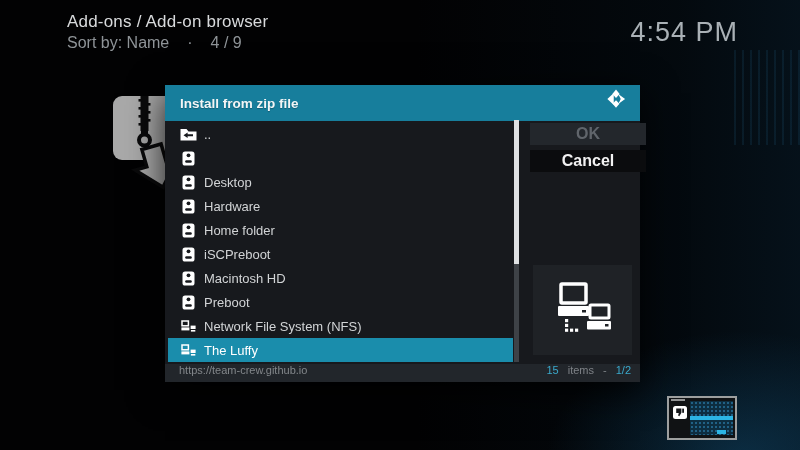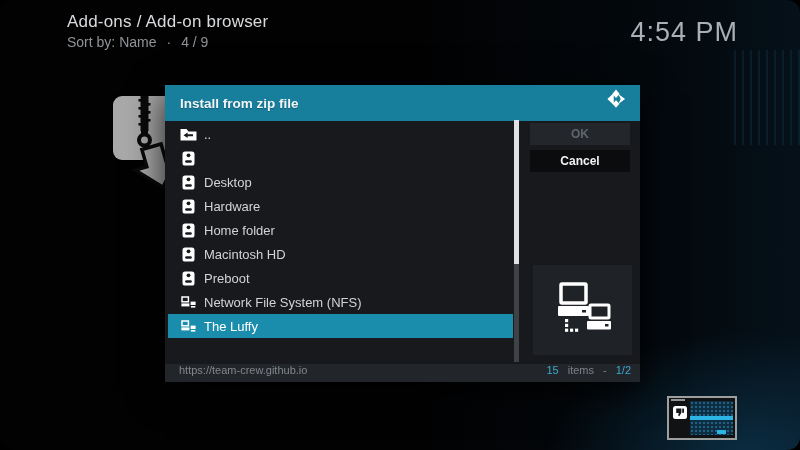--- a/index.html
+++ b/index.html
@@ -1,26 +1,26 @@
 <!DOCTYPE html>
 <html><head>
 <meta charset="utf-8">
 <style>
   html,body{margin:0;padding:0;background:#000;}
   #screen{position:relative;width:800px;height:450px;background:#020203;overflow:hidden;
-          font-family:"Liberation Sans",sans-serif;border-radius:13px;-webkit-font-smoothing:antialiased;}
+          font-family:"Liberation Sans",sans-serif;-webkit-font-smoothing:antialiased;}
   
   .bg-wash{position:absolute;inset:0;background:linear-gradient(90deg,rgba(0,0,0,0) 52%,rgba(7,26,40,.30) 85%,rgba(10,38,58,.42) 100%);pointer-events:none;}
   .bg-streaks{position:absolute;right:0;top:50px;width:66px;height:95px;opacity:.45;
           background:repeating-linear-gradient(90deg,rgba(42,130,180,.28) 0 2px,transparent 2px 8px);}
   .bg-glow{position:absolute;right:0;bottom:0;width:270px;height:130px;
           background:radial-gradient(ellipse at 78% 105%,rgba(22,95,140,.38),transparent 65%);}
   
   .breadcrumb{position:absolute;left:67px;top:12px;font-size:17px;color:#d8dadc;letter-spacing:.2px;}
-  .sortline{position:absolute;left:67px;top:34px;font-size:14px;color:#8f9498;display:flex;gap:10px;}
+  .sortline{position:absolute;left:67px;top:34px;font-size:16px;color:#8f9498;display:flex;gap:18px;}
   .clock{position:absolute;right:62px;top:17px;font-size:27px;color:#aab1b6;letter-spacing:1px;margin-left:35px;}
   
   .zipicon{position:absolute;left:105px;top:88px;width:80px;height:122px;}
   
   .dialog{position:absolute;left:165px;top:85px;width:475px;height:297px;background:#17191d;
           box-shadow:0 8px 34px rgba(0,0,0,.85);}
   .titlebar{position:absolute;left:0;top:0;width:100%;height:36px;background:#177e9c;
           display:flex;align-items:center;}
   .titlebar .t{margin-left:15px;font-size:13.5px;font-weight:bold;color:#f2f5f6;text-shadow:0 1px 1px rgba(0,0,0,.25);}
   .kodilogo{position:absolute;right:14px;top:4px;width:20px;height:20px;}
@@ -28,22 +28,22 @@
   .list{position:absolute;left:3px;top:37px;width:345px;}
   .row{position:relative;height:24px;display:flex;align-items:center;}
   .row.selected{background:#1a8dac;}
   .row-icon{width:18px;margin-left:11px;display:flex;align-items:center;justify-content:center;}
   .row-label{margin-left:7px;font-size:13px;color:#d2d4d6;white-space:nowrap;}
   .row.selected .row-label{color:#ffffff;}
   
   .sb-track{position:absolute;left:349px;top:35px;width:5px;height:242px;background:#3e4247;}
   .sb-thumb{position:absolute;left:0;top:0;width:5px;height:144px;background:#dfe1e3;}
   
-  .btn{position:absolute;left:365px;width:100px;height:22px;display:flex;align-items:center;justify-content:center;
-       font-size:12px;font-weight:bold;}
+  .btn{position:absolute;left:365px;width:116px;height:22px;display:flex;align-items:center;justify-content:center;
+       font-size:16px;font-weight:bold;}
   .btn.ok{top:38px;background:#23272c;color:#60656b;}
   .btn.cancel{top:65px;background:#0b0c0e;color:#f2f2f2;}
   
   .preview{position:absolute;left:368px;top:180px;width:99px;height:90px;background:#1f2226;
        display:flex;align-items:center;justify-content:center;}
   
   .statusbar{position:absolute;left:0;bottom:0;width:100%;height:18px;background:#22262b;
        display:flex;justify-content:space-between;padding:0 9px 0 14px;box-sizing:border-box;}
   .statusbar .path{font-size:11px;color:#83878b;}
   .statusbar .right{display:flex;gap:9px;font-size:11px;}
@@ -153,20 +153,30 @@
     <span class="row-icon">
             <svg width="13" height="15" viewBox="0 0 13 15">
               <rect x="0.5" y="0.5" width="12" height="14" rx="2.6" fill="#ffffff"></rect>
               <circle cx="6.5" cy="4.3" r="1.9" fill="#17191d"></circle>
               <rect x="3.2" y="9.3" width="6.6" height="2.4" rx="1.2" fill="#17191d"></rect>
             </svg>
           </span>
     <span class="row-label">Home folder</span>
   </div>
 
+  <div class="row">
+    <span class="row-icon">
+            <svg width="13" height="15" viewBox="0 0 13 15">
+              <rect x="0.5" y="0.5" width="12" height="14" rx="2.6" fill="#ffffff"></rect>
+              <circle cx="6.5" cy="4.3" r="1.9" fill="#17191d"></circle>
+              <rect x="3.2" y="9.3" width="6.6" height="2.4" rx="1.2" fill="#17191d"></rect>
+            </svg>
+          </span>
+    <span class="row-label">iSCPreboot</span>
+  </div>
 
   <div class="row">
     <span class="row-icon">
             <svg width="13" height="15" viewBox="0 0 13 15">
               <rect x="0.5" y="0.5" width="12" height="14" rx="2.6" fill="#ffffff"></rect>
               <circle cx="6.5" cy="4.3" r="1.9" fill="#17191d"></circle>
               <rect x="3.2" y="9.3" width="6.6" height="2.4" rx="1.2" fill="#17191d"></rect>
             </svg>
           </span>
     <span class="row-label">Macintosh HD</span>

